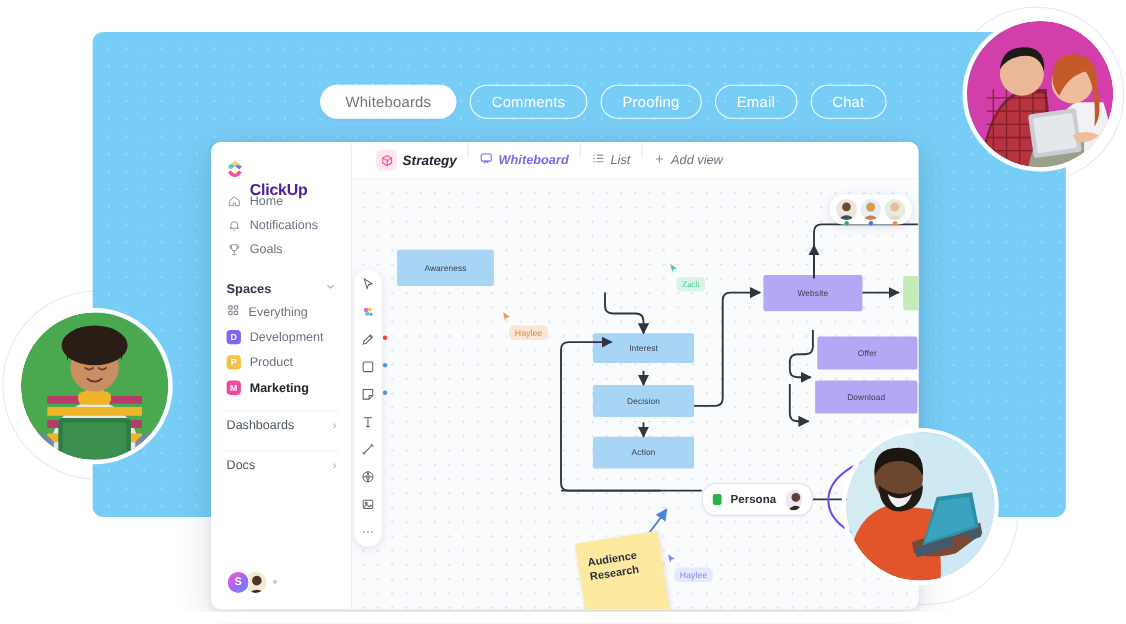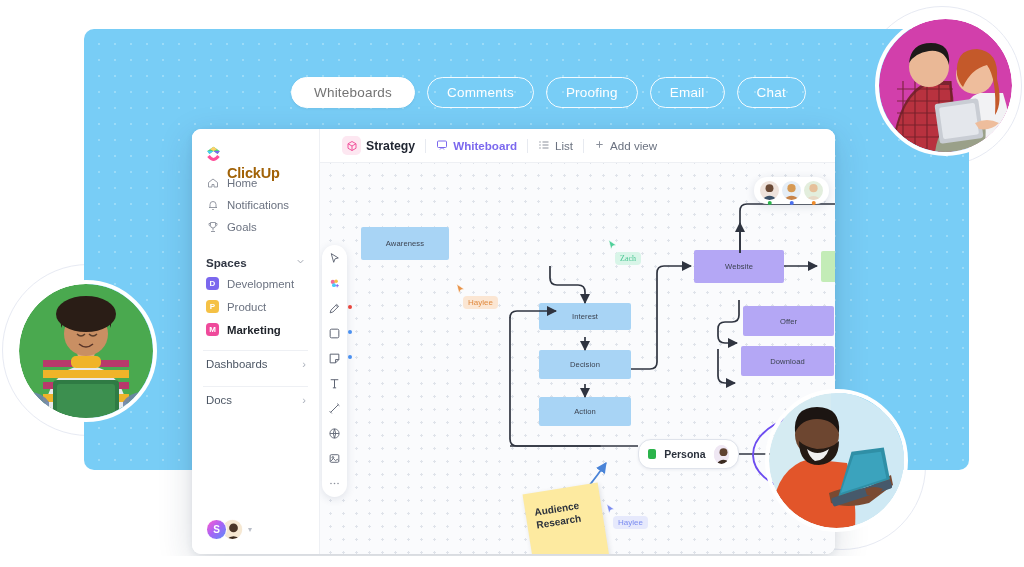--- a/index.html
+++ b/index.html
@@ -63,21 +63,21 @@
 
   
   .sidebar {
     width: 128px; height: 100%; background: #ffffff;
     border-right: 1px solid #eef0f4;
     position: relative; flex: 0 0 128px;
     padding: 13px 0 0 0;
   }
   .brand { display: flex; align-items: center; gap: 6px; padding: 0 0 0 14px; height: 22px;}
   .brand-mark { width: 15px; height: 15px; flex: 0 0 15px; }
-  .brand-name { font-size: 14.5px; font-weight: bold; color: #a16207; letter-spacing: -.2px; margin-top: 40px; }
+  .brand-name { font-size: 14.5px; font-weight: bold; color: #4c1d95; letter-spacing: -.2px; margin-top: 40px; }
 
   .nav-list { margin-top: 8px; }
   .nav-item {
     display: flex; align-items: center; gap: 8px;
     height: 22px; padding-left: 14px; color: #6b7280; font-size: 11.4px;
   }
   .nav-item .ico { width: 13px; height: 13px; flex: 0 0 13px; display:flex; align-items:center; justify-content:center;}
 
   .section-head {
     display:flex; align-items:center; justify-content:space-between;
@@ -117,23 +117,24 @@
   .av-p {
     width: 21px; height: 21px; border-radius: 50%; margin-left: -5px;
     border: 1.5px solid #fff; overflow:hidden; z-index:1;
     background:#f3e3cf;
   }
   .foot-chev { color:#b9bec8; font-size:8px; margin-left:5px; }
 
   
   .main { flex: 1; position: relative; background:#fff; display:flex; flex-direction:column; }
   .topbar {
-    height: 34px; display:flex; align-items:center; gap: 0;
+    height: 34px; display:flex; gap: 0;
     padding-left: 12px; border-bottom: 1px solid #eef0f4;
     flex: 0 0 34px;
+    font-style: italic;
   }
   .tb-item { display:flex; align-items:center; gap:5px; font-size: 11.6px; color:#6b7280; padding: 0 10px;}
   .tb-sep { width:1px; height: 14px; background:#e7eaf0; }
   .tb-title { font-weight:bold; color:#1f2430; font-size: 12.3px; }
   .cube {
     width: 19px; height: 19px; border-radius: 5px; background:#fde7f1;
     display:flex; align-items:center; justify-content:center; flex:0 0 19px;
   }
   .tb-item.active { color:#7b68ee; font-weight:600; }
 
@@ -292,20 +293,31 @@
       <div class="section-head">
         <span class="t">Spaces</span>
         <span>
           <svg viewBox="0 0 24 24" width="11" height="11" fill="none" stroke="#9aa0ab" stroke-width="2">
               <path d="M6 9 L12 15 L18 9"></path>
             </svg>
         </span>
       </div>
 
       <div>
+        <div class="space-item">
+          <span class="ico">
+            <svg viewBox="0 0 24 24" width="12" height="12" fill="none" stroke="#8b909b" stroke-width="2.2">
+                <rect x="4" y="4" width="6" height="6" rx="1"></rect>
+                <rect x="14" y="4" width="6" height="6" rx="1"></rect>
+                <rect x="4" y="14" width="6" height="6" rx="1"></rect>
+                <rect x="14" y="14" width="6" height="6" rx="1"></rect>
+              </svg>
+          </span>
+          <span>Everything</span>
+        </div>
         <div class="space-item">
           <span class="space-badge" style="background:#7b68ee">D</span>
           <span>Development</span>
         </div>
         <div class="space-item">
           <span class="space-badge" style="background:#f5c145">P</span>
           <span>Product</span>
         </div>
         <div class="space-item bold">
           <span class="space-badge" style="background:#ef4a9b">M</span>

